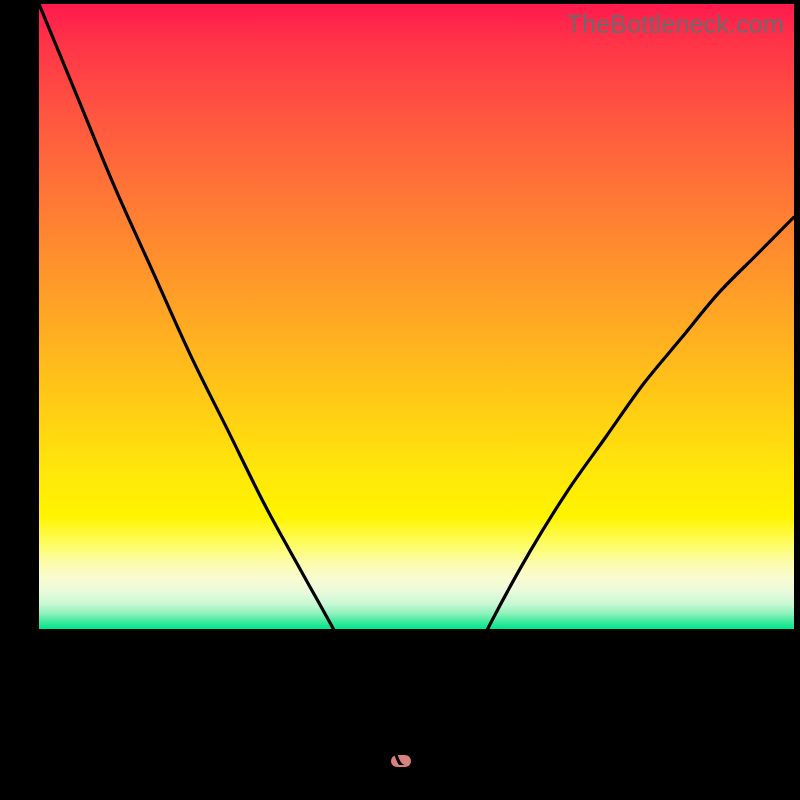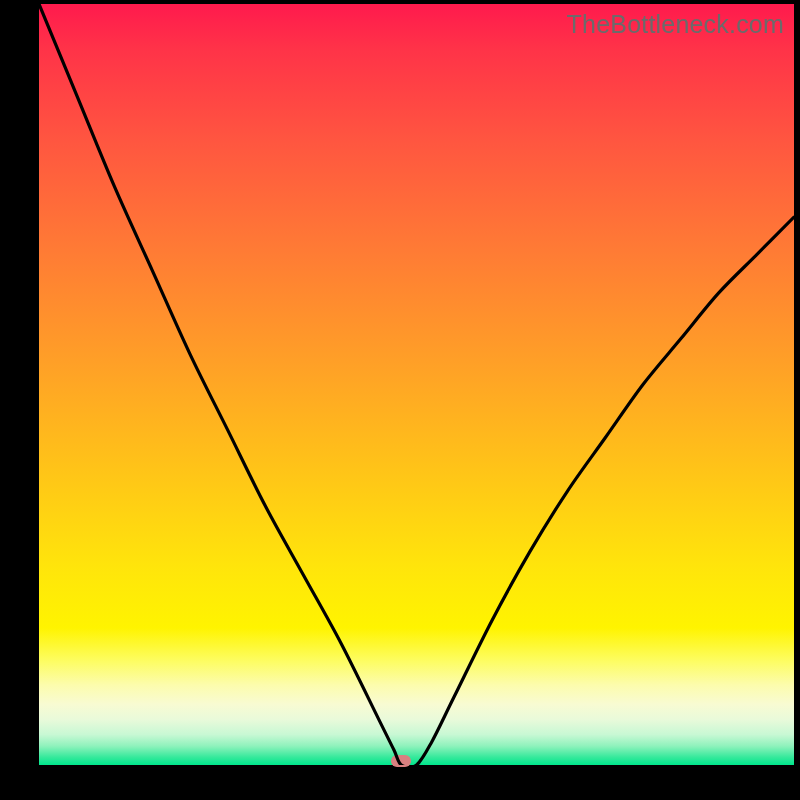--- a/index.html
+++ b/index.html
@@ -17,21 +17,21 @@
     top: 0;
     width: 800px;
     height: 800px;
     background: #000;
   }
   .plot-area {
     position: absolute;
     left: 39px;
     top: 4px;
     width: 755px;
-    height: 761px;
+    height: 625px;
     
     background: linear-gradient(
       to bottom,
       #ff1a4d 0%,
       #ff3348 6%,
       #ff5640 18%,
       #ff7a35 32%,
       #ffa226 48%,
       #ffc617 62%,
       #ffe50b 74%,

